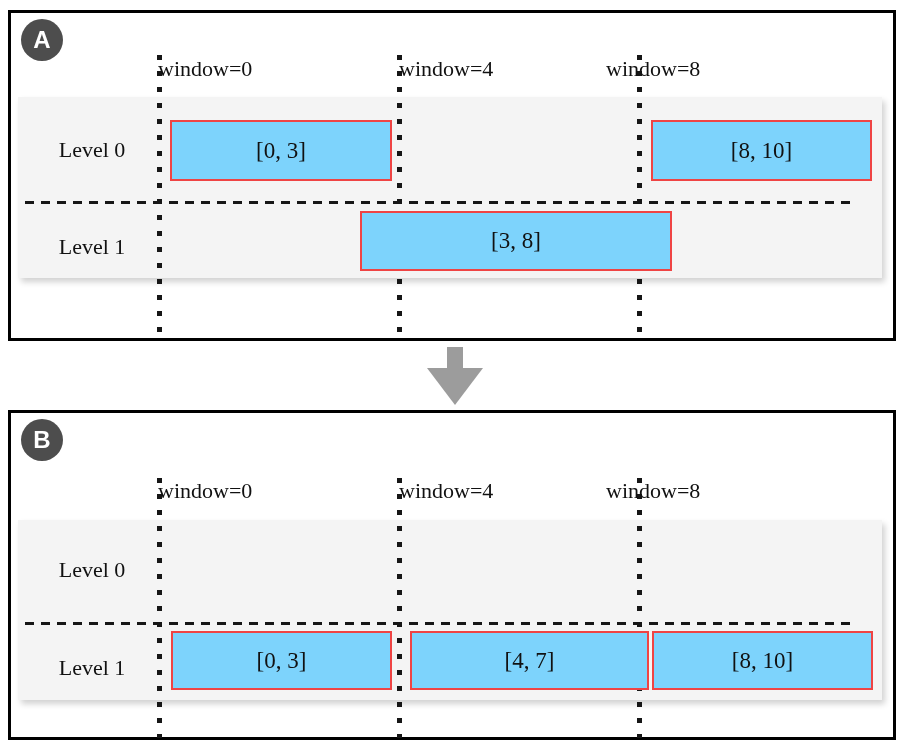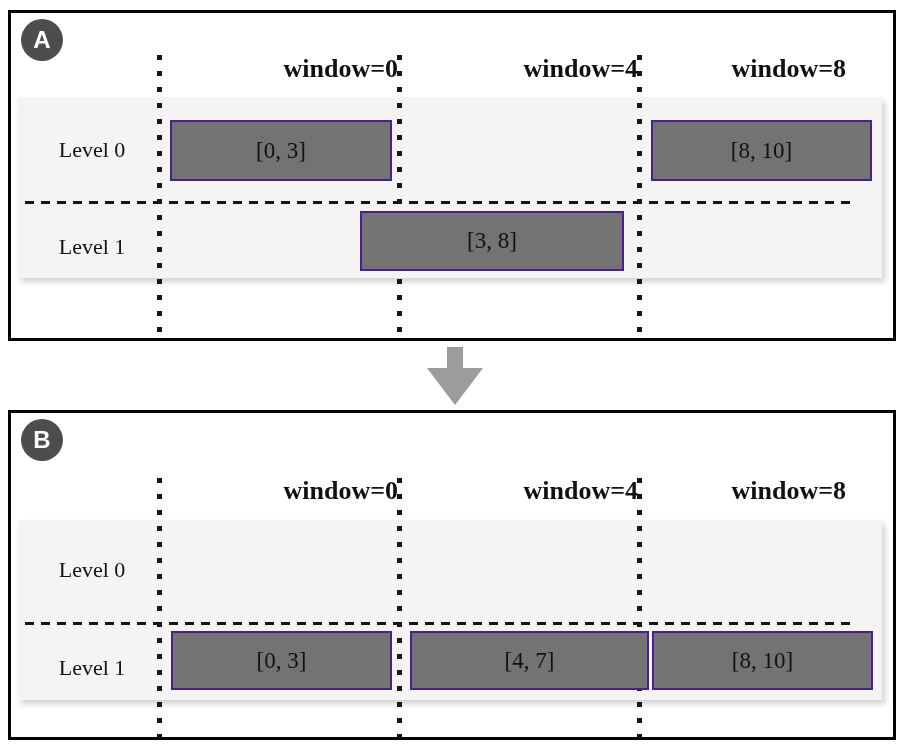--- a/index.html
+++ b/index.html
@@ -32,40 +32,40 @@
   #panel-a .vdot{top:42px;height:280px;}
   #panel-b .vdot{top:65px;height:260px;}
   .v1{left:146px}.v2{left:386px}.v3{left:626px}
   .hdash{
     position:absolute;left:14px;width:832px;height:3px;z-index:2;
     background-image:repeating-linear-gradient(to right,#161616 0 9px,transparent 9px 16px);
   }
   #panel-a .hdash{top:188px;}
   #panel-b .hdash{top:209px;}
   .col-label{
-    position:absolute;height:28px;line-height:28px;text-align:right;
-    font-size:26px;z-index:2;white-space:nowrap;font-weight:bold;
+    position:absolute;height:28px;line-height:28px;text-align:left;
+    font-size:22px;z-index:2;white-space:nowrap;
   }
   #panel-a .col-label{top:42px;}
   #panel-b .col-label{top:64px;}
   .c1{left:147px;width:240px}.c2{left:388px;width:239px}.c3{left:595px;width:240px}
   .row-label{
     position:absolute;left:20px;width:122px;height:28px;line-height:28px;
     text-align:center;font-size:22px;z-index:2;white-space:nowrap;
   }
   .r1a{top:123px}.r2a{top:220px}
   .r1b{top:143px}.r2b{top:241px}
   .sst{
-    position:absolute;background:#737373;border:2px solid #4c1d95;box-sizing:border-box;
+    position:absolute;background:#7dd3fc;border:2px solid #ef4444;box-sizing:border-box;
     display:flex;align-items:center;justify-content:center;
     font-size:23px;z-index:3;white-space:nowrap;
   }
   .a1{left:159px;top:107px;width:222px;height:61px}
   .a2{left:640px;top:107px;width:221px;height:61px}
-  .a3{left:349px;top:198px;width:264px;height:60px}
+  .a3{left:349px;top:198px;width:312px;height:60px}
   .b1{left:160px;top:218px;width:221px;height:59px}
   .b2{left:399px;top:218px;width:239px;height:59px}
   .b3{left:641px;top:218px;width:221px;height:59px}
   .arrow-stem{
     position:absolute;left:447px;top:347px;width:16px;height:22px;
     background:var(--arrow-gray,#9c9c9c);
   }
   .arrow-head{
     position:absolute;left:427px;top:368px;width:0;height:0;
     border-left:28px solid transparent;border-right:28px solid transparent;

